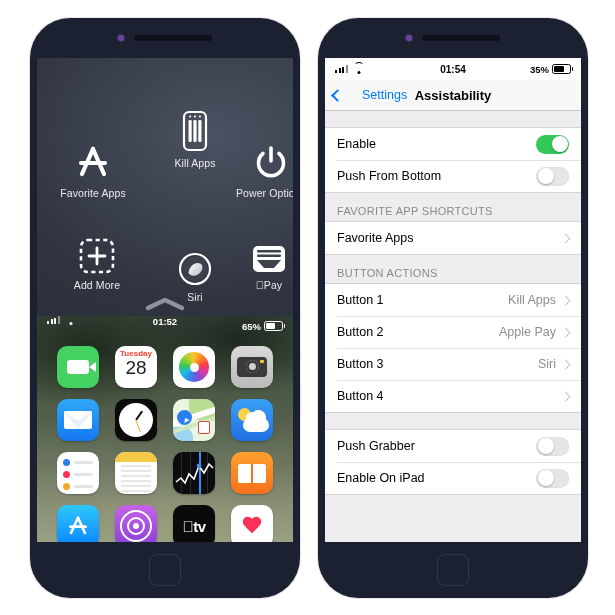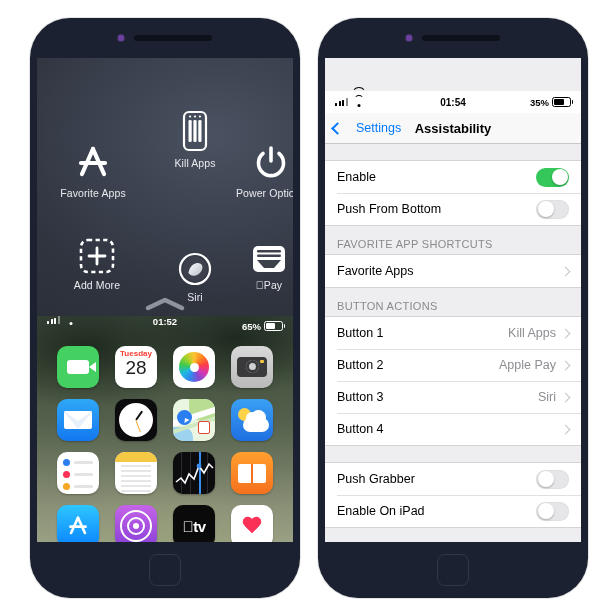--- a/index.html
+++ b/index.html
@@ -130,35 +130,35 @@
   .ic-tv{background:#0a0a0a;display:flex;align-items:center;justify-content:center;color:#fff;font-size:15px;font-weight:bold;letter-spacing:-.5px;}
   .ic-health{background:#fff;display:flex;align-items:center;justify-content:center;}
   .ic-health .heart{width:20px;height:18px;position:relative;}
   .ic-health .heart:before,.ic-health .heart:after{content:"";position:absolute;top:0;width:10px;height:16px;
       background:#fc3158;border-radius:10px 10px 0 0;}
   .ic-health .heart:before{left:10px;transform:rotate(-45deg);transform-origin:0 100%;}
   .ic-health .heart:after{left:0;transform:rotate(45deg);transform-origin:100% 100%;}
 
   
   .ios{position:absolute;inset:0;background:#eeeef0;display:flex;flex-direction:column;}
-  .st-bar{height:22px;background:#fff;display:flex;align-items:center;padding:0 10px;position:relative;color:#000;margin-top:33px;}
+  .st-bar{height:22px;background:#fff;display:flex;align-items:center;padding:0 10px;position:relative;color:#000;}
   .st-bar .mid{position:absolute;left:0;right:0;text-align:center;font-size:10px;font-weight:bold;}
   .st-bar .right{margin-left:auto;display:flex;align-items:center;gap:3px;font-size:9.5px;font-weight:bold;}
   .bars.dark i{background:#000;}
   .batt.dark{border-color:#000;}
   .batt.dark:after{background:#000;}
   .batt.dark i{background:#000;width:9.5px;}
   .wifi{width:12px;height:9px;position:relative;}
   .wifi b,.wifi i,.wifi u{position:absolute;left:50%;transform:translateX(-50%);border-radius:50%;}
   .wifi b{bottom:0;width:3px;height:3px;background:currentColor;}
   .wifi i{bottom:2px;width:8px;height:8px;border:1.6px solid currentColor;border-bottom-color:transparent;border-left-color:transparent;border-right-color:transparent;}
   .wifi u{bottom:4.5px;width:13px;height:13px;border:1.6px solid currentColor;border-bottom-color:transparent;border-left-color:transparent;border-right-color:transparent;}
 
   .navbar{height:30px;background:#f8f8f8;border-bottom:.5px solid #c8c7cc;display:flex;align-items:center;position:relative;padding:0 8px;}
-  .navbar .back{display:flex;align-items:center;gap:14px;color:#007aff;font-size:12.5px;cursor:pointer;}
+  .navbar .back{display:flex;align-items:center;gap:20px;color:#007aff;font-size:12.5px;cursor:pointer;}
   .navbar .chev-l{width:7px;height:7px;border-left:2px solid #007aff;border-bottom:2px solid #007aff;transform:rotate(45deg);}
   .navbar .title{position:absolute;left:0;right:0;text-align:center;font-size:13px;font-weight:bold;color:#000;pointer-events:none;}
 
   .content{flex:1;overflow:hidden;background:#eeeef0;}
   .gap{height:16px;}
   .gap.sm{height:11px;}
   .sec{background:#fff;border-top:.5px solid #d4d4d6;border-bottom:.5px solid #d4d4d6;}
   .row{height:32px;display:flex;align-items:center;padding:0 12px;background:#fff;position:relative;}
   .row + .row:before{content:"";position:absolute;left:12px;right:0;top:0;height:.5px;background:#e0e0e2;}
   .row .rl{font-size:12.5px;color:#000;}

